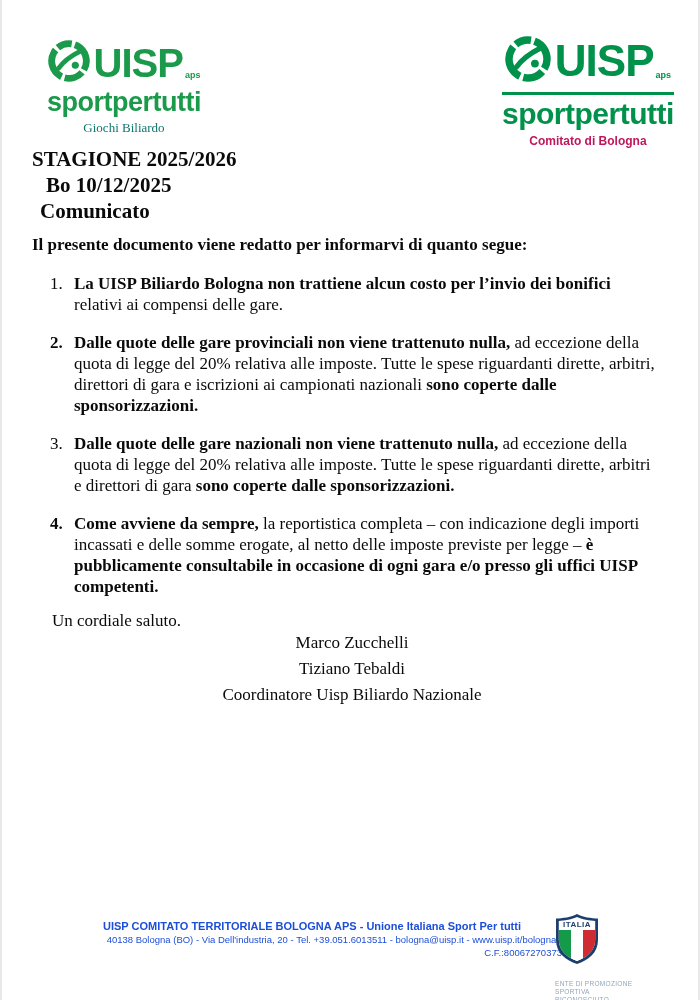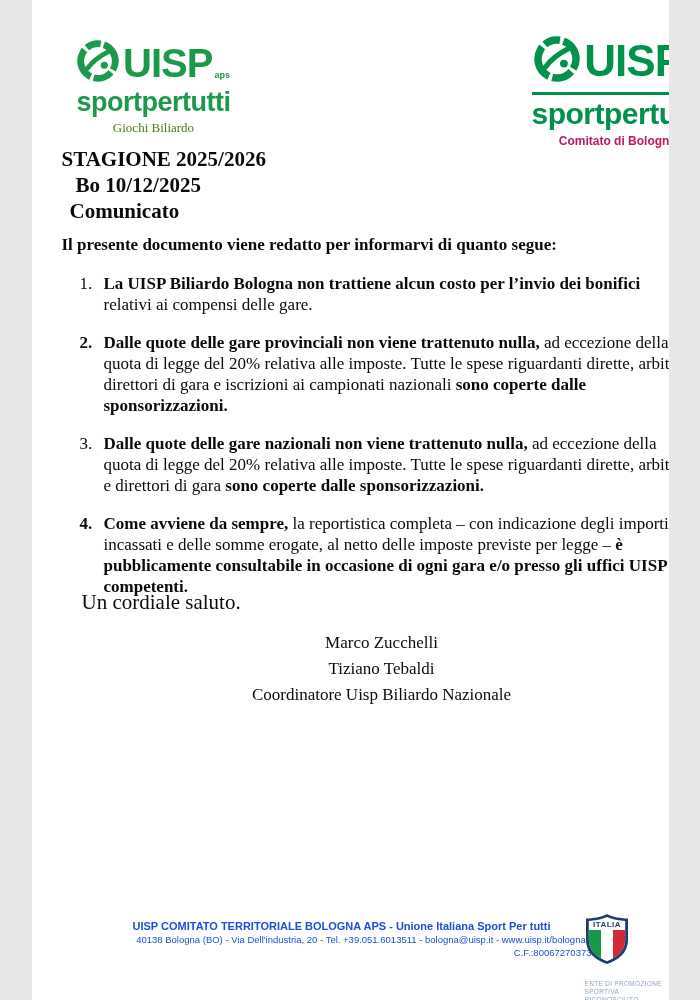--- a/index.html
+++ b/index.html
@@ -1,18 +1,18 @@
 <!DOCTYPE html>
 <html><head>
 <meta charset="utf-8">
 <style>
   html,body{margin:0;padding:0;background:#e8e8e8;}
   .page{
     position:relative;
-    width:637px;height:1000px;
+    width:696px;height:1000px;
     margin:0 auto;
     background:#ffffff;
     font-family:"Liberation Serif", serif;
     color:#0a0a0a;
     overflow:hidden;
   }
   .b{font-weight:bold;}
 
   
   .logo{position:absolute;display:flex;flex-direction:column;}
@@ -31,35 +31,35 @@
     font-family:"Liberation Sans", sans-serif;
     font-weight:bold;letter-spacing:-0.5px;line-height:1.05;
   }
   .logo-left .tagline{font-size:27px;color:#1a9a4a;margin-top:2px;}
   .logo-right .tagline{font-size:30px;color:#00914b;margin-top:3px;}
   .logo-rule{height:3px;background:#00914b;width:100%;margin-top:6px;}
   .logo-sub{
     font-family:"Liberation Sans", sans-serif;
     text-align:center;margin-top:4px;
   }
-  .logo-left .logo-sub{font-size:13px;color:#4d7c0f;font-family:"Liberation Serif",serif;}
+  .logo-left .logo-sub{font-size:13px;color:#0f766e;font-family:"Liberation Serif",serif;}
   .logo-right .logo-sub{font-size:12px;color:#be185d;font-weight:bold;}
 
   
   .title-block{position:absolute;left:30px;top:146px;font-weight:bold;font-size:21px;line-height:26px;}
   .title-line2{padding-left:14px;}
   .title-line3{padding-left:8px;}
 
   
   .intro{position:absolute;left:30px;top:235px;width:630px;font-weight:bold;font-size:17px;}
   .list{position:absolute;left:48px;top:273px;width:607px;font-size:17px;line-height:21px;}
   .li-row{display:flex;margin-bottom:17px;}
   .li-num{width:24px;flex:0 0 24px;text-align:left;}
   .li-text{flex:1;}
-  .closing{position:absolute;left:50px;top:590px;font-size:21px;}
+  .closing{position:absolute;left:50px;top:611px;font-size:17px;}
 
   
   .signature{position:absolute;left:0;top:630px;width:700px;text-align:center;font-size:17px;line-height:26px;}
 
   
   .footer-text{
     position:absolute;left:60px;top:919px;width:500px;text-align:center;
     font-family:"Liberation Sans", sans-serif;color:#1d4ed8;
   }
   .footer-line1{font-size:11px;font-weight:bold;line-height:14px;}

